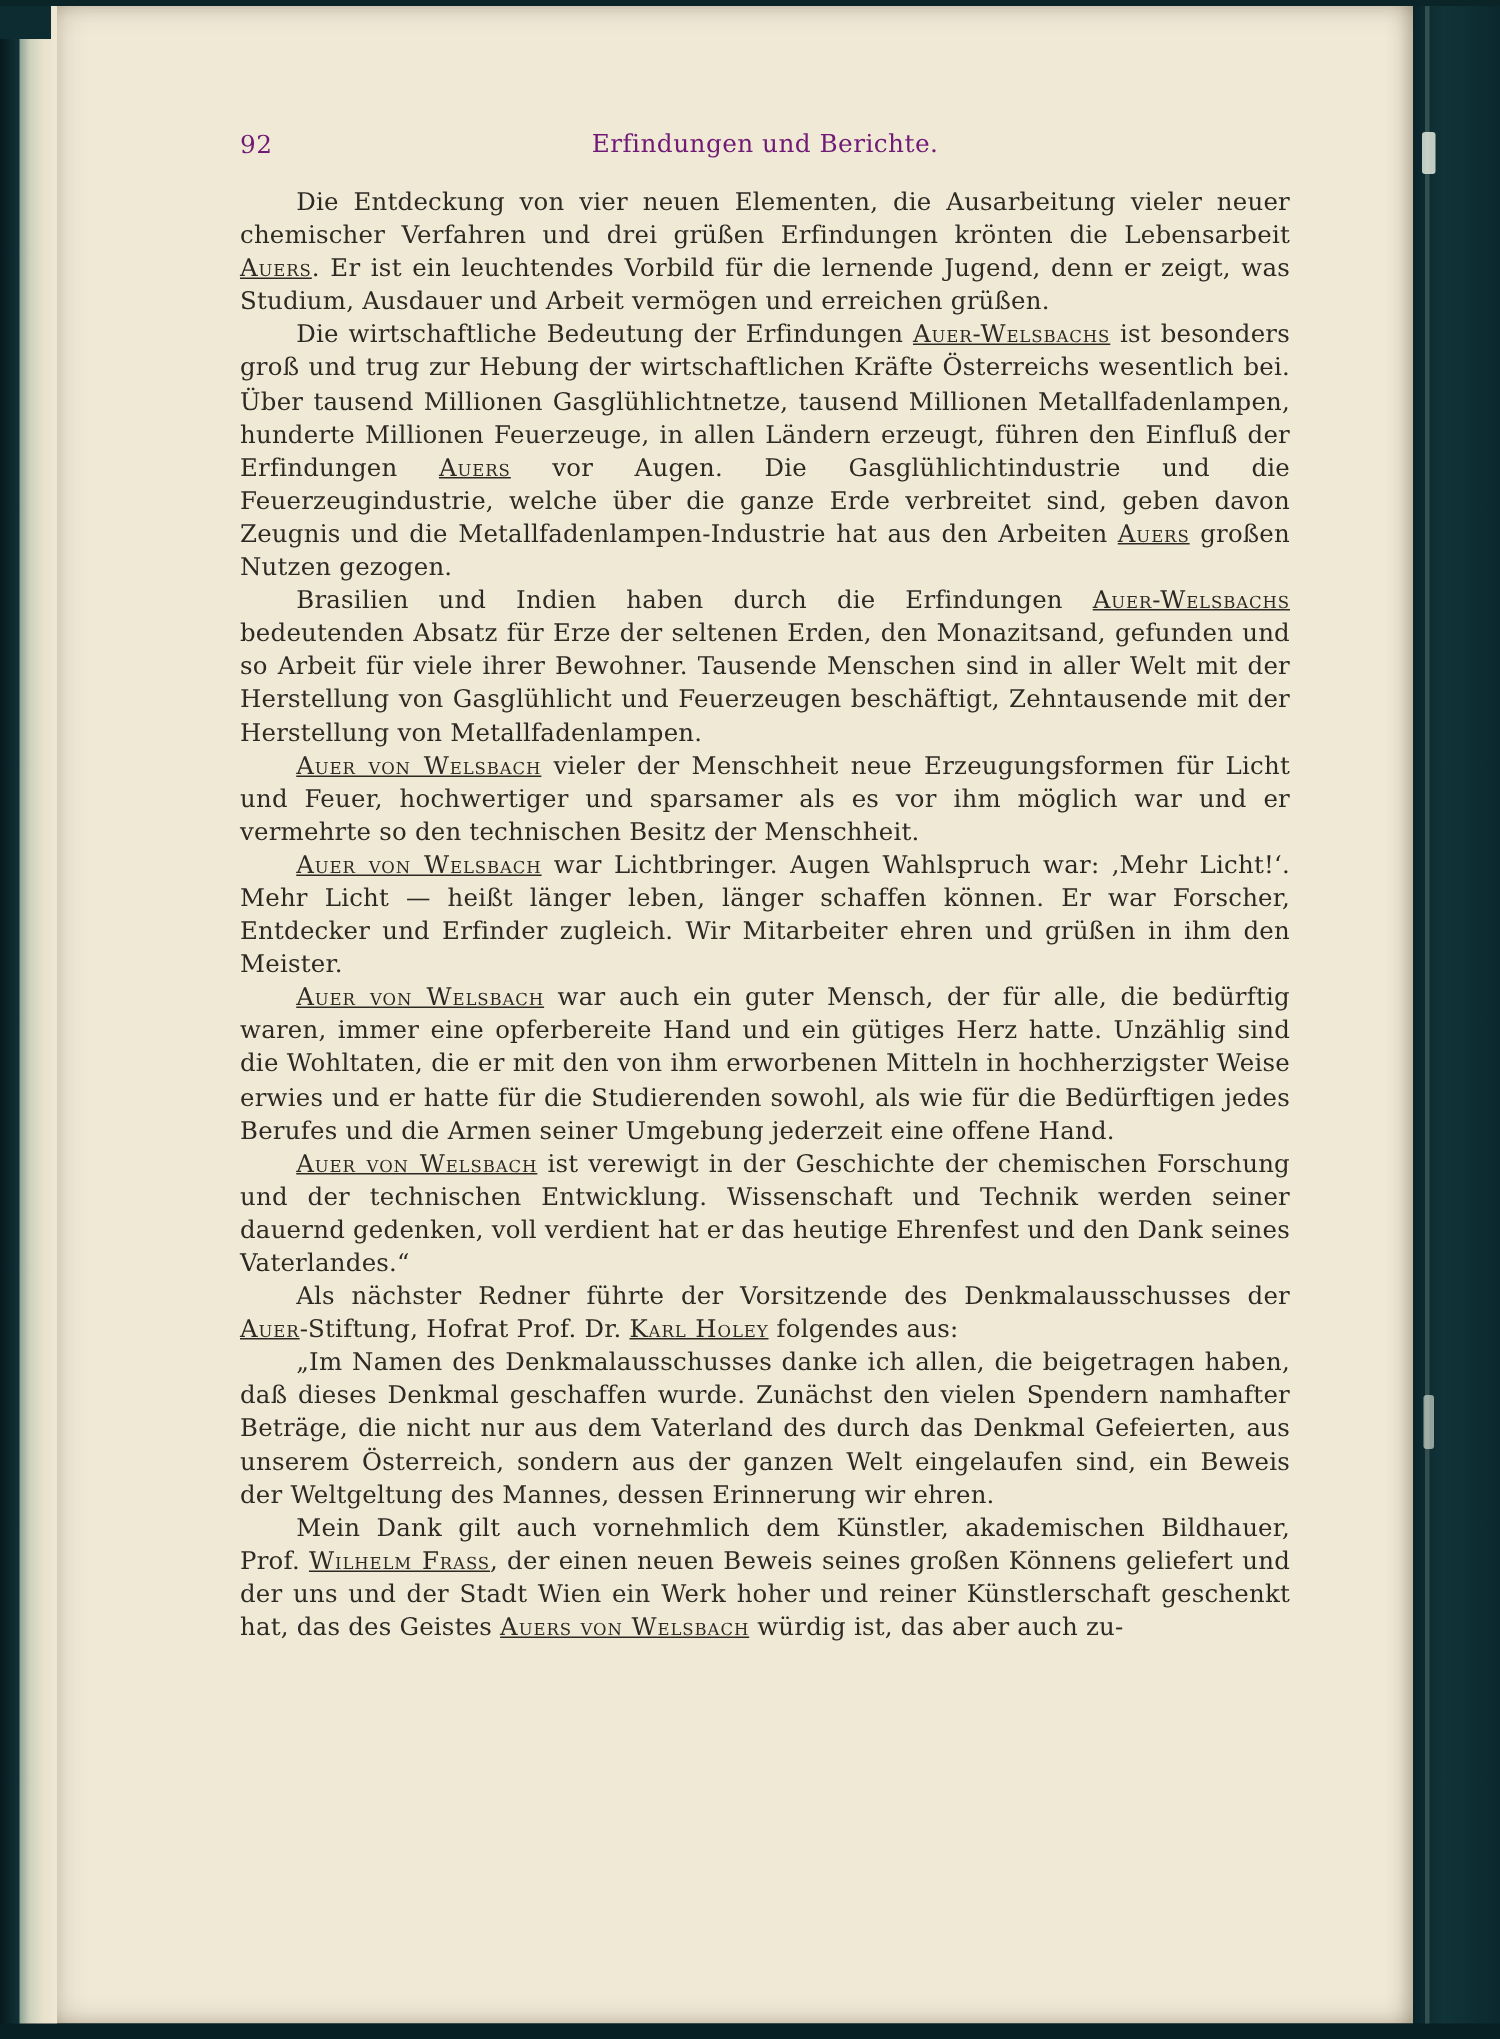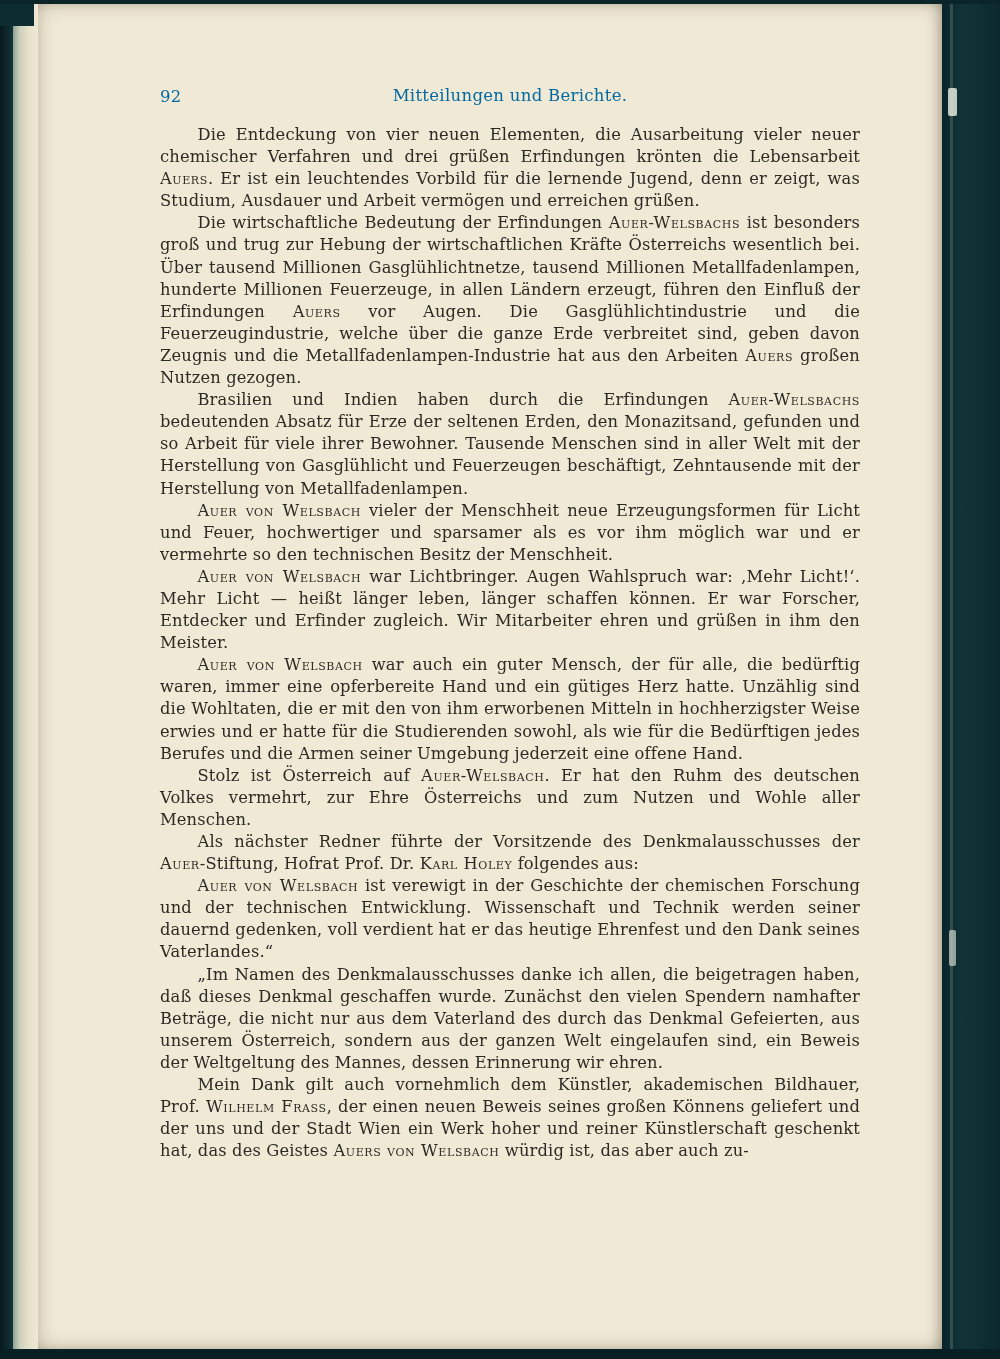--- a/index.html
+++ b/index.html
@@ -41,59 +41,58 @@
     position: absolute; right: 47px; top: 0; width: 3px; height: 100%;
     background: rgba(190, 205, 190, 0.22);
   }
   .edge-mark-top { position: absolute; right: 43px; top: 88px; width: 9px; height: 28px; background: #e2e8dc; opacity: .85; border-radius: 2px; }
   .edge-mark-bottom { position: absolute; right: 44px; top: 930px; width: 7px; height: 36px; background: #ccd6c9; opacity: .7; border-radius: 2px; }
 
   .header {
     position: relative;
     width: 700px; margin: 82px 0 0 122px;
     height: 26px;
-    font-size: 16.5px; color: #0369a1;
+    font-size: 16.5px; color: #701a75;
     letter-spacing: 0.3px;
   }
   .pagenum { position: absolute; left: 0; top: 1px; }
   .running-title { display: block; text-align: center; }
 
   .text-body {
     width: 700px; margin: 12px 0 0 122px;
     text-align: justify;
     font-size: 16.3px; line-height: 22.1px;
     color: #2d2a24;
     letter-spacing: 0.15px;
   }
   .para { margin: 0; text-indent: 2.3em; }
-  .sc { font-variant: small-caps; letter-spacing: 0.6px; }
+  .sc { font-variant: small-caps; letter-spacing: 0.6px; text-decoration: underline; }
 </style>
 </head>
 <body>
 
 <div class="scan">
   <div class="binding-left"></div>
   <div class="page-edge-left"></div>
   <div class="corner-tl"></div>
 
   <div class="paper">
     <div class="header">
       <span class="pagenum">92</span>
-      <span class="running-title">Mitteilungen und Berichte.</span>
+      <span class="running-title">Erfindungen und Berichte.</span>
     </div>
     <div class="text-body">
         <p class="para"><span class="run">Die Entdeckung von vier neuen Elementen, die Ausarbeitung vieler neuer chemischer Verfahren und drei grüßen Erfindungen krönten die Lebensarbeit </span><span class="sc">Auers</span><span class="run">. Er ist ein leuchtendes Vorbild für die lernende Jugend, denn er zeigt, was Studium, Ausdauer und Arbeit vermögen und erreichen grüßen.</span></p>
         <p class="para"><span class="run">Die wirtschaftliche Bedeutung der Erfindungen </span><span class="sc">Auer-Welsbachs</span><span class="run"> ist besonders groß und trug zur Hebung der wirtschaftlichen Kräfte Österreichs wesentlich bei. Über tausend Millionen Gasglühlichtnetze, tausend Millionen Metallfadenlampen, hunderte Millionen Feuerzeuge, in allen Ländern erzeugt, führen den Einfluß der Erfindungen </span><span class="sc">Auers</span><span class="run"> vor Augen. Die Gasglühlichtindustrie und die Feuerzeugindustrie, welche über die ganze Erde verbreitet sind, geben davon Zeugnis und die Metallfadenlampen-Industrie hat aus den Arbeiten </span><span class="sc">Auers</span><span class="run"> großen Nutzen gezogen.</span></p>
         <p class="para"><span class="run">Brasilien und Indien haben durch die Erfindungen </span><span class="sc">Auer-Welsbachs</span><span class="run"> bedeutenden Absatz für Erze der seltenen Erden, den Monazitsand, gefunden und so Arbeit für viele ihrer Bewohner. Tausende Menschen sind in aller Welt mit der Herstellung von Gasglühlicht und Feuerzeugen beschäftigt, Zehntausende mit der Herstellung von Metallfadenlampen.</span></p>
         <p class="para"><span class="sc">Auer von Welsbach</span><span class="run"> vieler der Menschheit neue Erzeugungsformen für Licht und Feuer, hochwertiger und sparsamer als es vor ihm möglich war und er vermehrte so den technischen Besitz der Menschheit.</span></p>
         <p class="para"><span class="sc">Auer von Welsbach</span><span class="run"> war Lichtbringer. Augen Wahlspruch war: ‚Mehr Licht!‘. Mehr Licht — heißt länger leben, länger schaffen können. Er war Forscher, Entdecker und Erfinder zugleich. Wir Mitarbeiter ehren und grüßen in ihm den Meister.</span></p>
         <p class="para"><span class="sc">Auer von Welsbach</span><span class="run"> war auch ein guter Mensch, der für alle, die bedürftig waren, immer eine opferbereite Hand und ein gütiges Herz hatte. Unzählig sind die Wohltaten, die er mit den von ihm erworbenen Mitteln in hochherzigster Weise erwies und er hatte für die Studierenden sowohl, als wie für die Bedürftigen jedes Berufes und die Armen seiner Umgebung jederzeit eine offene Hand.</span></p>
-        <p class="para"><span class="run">Stolz ist Österreich auf </span><span class="sc">Auer-Welsbach</span><span class="run">. Er hat den Ruhm des deutschen Volkes vermehrt, zur Ehre Österreichs und zum Nutzen und Wohle aller Menschen.</span></p>
+        <p class="para"><span class="sc">Auer von Welsbach</span><span class="run"> ist verewigt in der Geschichte der chemischen Forschung und der technischen Entwicklung. Wissenschaft und Technik werden seiner dauernd gedenken, voll verdient hat er das heutige Ehrenfest und den Dank seines Vaterlandes.“</span></p>
         <p class="para"><span class="run">Als nächster Redner führte der Vorsitzende des Denkmalausschusses der </span><span class="sc">Auer</span><span class="run">-Stiftung, Hofrat Prof. Dr. </span><span class="sc">Karl Holey</span><span class="run"> folgendes aus:</span></p>
-        <p class="para"><span class="sc">Auer von Welsbach</span><span class="run"> ist verewigt in der Geschichte der chemischen Forschung und der technischen Entwicklung. Wissenschaft und Technik werden seiner dauernd gedenken, voll verdient hat er das heutige Ehrenfest und den Dank seines Vaterlandes.“</span></p>
         <p class="para"><span class="run">„Im Namen des Denkmalausschusses danke ich allen, die beigetragen haben, daß dieses Denkmal geschaffen wurde. Zunächst den vielen Spendern namhafter Beträge, die nicht nur aus dem Vaterland des durch das Denkmal Gefeierten, aus unserem Österreich, sondern aus der ganzen Welt eingelaufen sind, ein Beweis der Weltgeltung des Mannes, dessen Erinnerung wir ehren.</span></p>
         <p class="para"><span class="run">Mein Dank gilt auch vornehmlich dem Künstler, akademischen Bildhauer, Prof. </span><span class="sc">Wilhelm Frass</span><span class="run">, der einen neuen Beweis seines großen Könnens geliefert und der uns und der Stadt Wien ein Werk hoher und reiner Künstlerschaft geschenkt hat, das des Geistes </span><span class="sc">Auers von Welsbach</span><span class="run"> würdig ist, das aber auch zu-</span></p>
       </div>
   </div>
 
   <div class="binding-right"></div>
   <div class="page-edge-right-line"></div>
   <div class="edge-mark-top"></div>
   <div class="edge-mark-bottom"></div>
 

